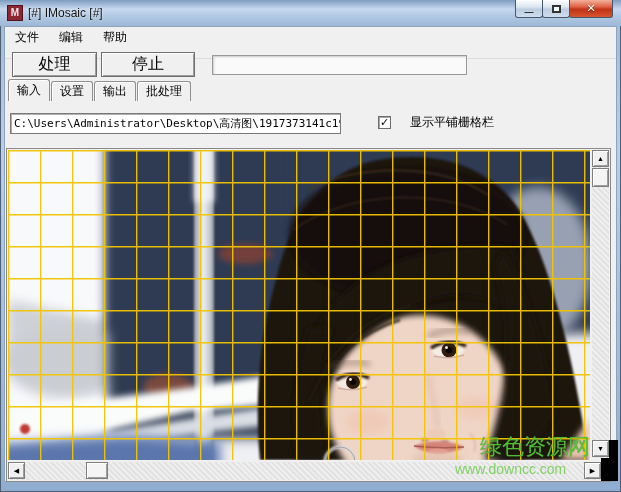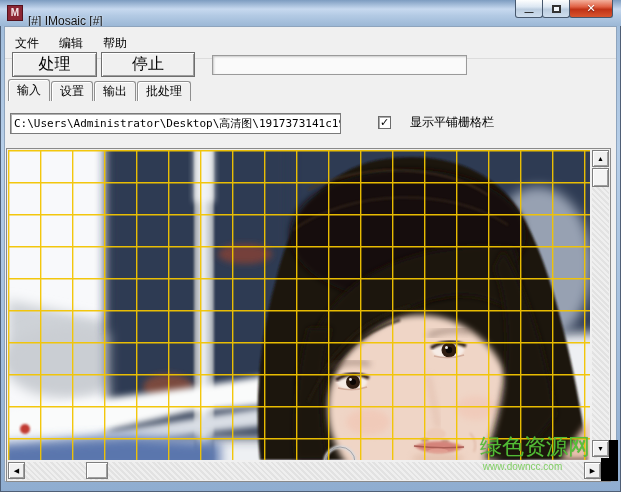--- a/index.html
+++ b/index.html
@@ -10,36 +10,36 @@
     background:linear-gradient(#9db9d8,#b7cfe9 30%,#a3bedd 70%,#8fadd0);
     box-shadow:inset 0 0 0 1px #4f5f76;
   }
   
   .titlebar{position:absolute;left:0;top:0;width:621px;height:26px;
     background:linear-gradient(#7d9cc0,#c7d9ef 35%,#b3cae4 60%,#9cb8d6);}
   .app-icon{position:absolute;left:7px;top:5px;width:16px;height:16px;
     background:#8c2633;border:1px solid #55121d;color:#f3e3e5;
     font-size:10px;font-weight:bold;text-align:center;line-height:14px;}
   .title-text{position:absolute;left:28px;top:6px;font-size:12px;color:#111;
-    text-shadow:0 0 2px rgba(255,255,255,.8);white-space:nowrap;margin-top:8px;}
+    text-shadow:0 0 2px rgba(255,255,255,.8);white-space:nowrap;}
   .winbtns{position:absolute;right:8px;top:0;display:flex;}
   .wbtn{height:18px;border:1px solid #47586d;border-top:none;
     border-radius:0 0 3px 3px;display:flex;align-items:center;justify-content:center;
     margin-left:-1px;}
   .wbtn.min,.wbtn.max{width:28px;background:linear-gradient(#fdfefe,#dce7f2 40%,#bccddf 55%,#cfdeee);}
   .wbtn.close{width:44px;background:linear-gradient(#f3b09c,#e06144 40%,#c03317 55%,#d8552f);}
   .glyph-min{font-size:9px;font-weight:bold;color:#222;margin-top:6px;}
   .glyph-max{width:9px;height:8px;border:2px solid #333;background:#f4f8fb;}
   .glyph-close{font-size:11px;font-weight:bold;color:#fff;text-shadow:0 1px 1px #70170a;}
   
   .client{position:absolute;left:4px;top:26px;width:613px;height:456px;
     background:#f0f0f0;border:1px solid #8ea4bd;}
   
   .menubar{position:absolute;left:5px;top:27px;width:611px;height:32px;
-    display:flex;align-items:center;border-bottom:1px solid #dcdcdc;background:#f0f0f0;}
+    display:flex;align-items:flex-start;border-bottom:1px solid #dcdcdc;background:#f0f0f0;}
   .menu-item{padding:0 10px;font-size:12px;color:#000;line-height:20px;}
   
   .btn3d{position:absolute;background:#f0f0f0;border:1px solid #6e6e6e;
     box-shadow:inset 1px 1px 0 #ffffff,inset -1px -1px 0 #9e9e9e;
     font-size:16px;color:#000;display:flex;align-items:center;justify-content:center;
     font-family:inherit;}
   .btn-process{left:12px;top:52px;width:85px;height:25px;}
   .btn-stop{left:101px;top:52px;width:94px;height:25px;}
   .progress{position:absolute;left:212px;top:55px;width:255px;height:20px;
     background:#fafafa;border:1px solid #9a9a9a;
@@ -63,21 +63,21 @@
   .chk-label{margin-left:19px;font-size:12px;color:#000;}
   
   .viewport-border{position:absolute;left:6px;top:148px;width:605px;height:334px;
     border:1px solid #8a8a8a;background:#f0f0f0;}
   .canvas{position:absolute;left:8px;top:150px;width:582px;height:310px;overflow:hidden;z-index:1;background:#dfe2e6;}
   .canvas svg{position:absolute;left:0;top:0;}
   .wm1{position:absolute;left:462px;top:432px;width:128px;height:26px;z-index:2;
     text-align:right;font-size:22px;font-weight:normal;letter-spacing:0;
     color:rgba(86,195,58,.92);text-shadow:0 0 1px rgba(40,120,20,.6);white-space:nowrap;}
   .wm2{position:absolute;left:455px;top:461px;width:135px;height:18px;z-index:5;
-    text-align:center;font-size:10px;color:rgba(120,205,90,.92);white-space:nowrap;}
+    text-align:left;font-size:14px;color:rgba(120,205,90,.92);white-space:nowrap;}
   
   .sbtn{position:absolute;background:#f0f0f0;border:1px solid #7e7e7e;
     box-shadow:inset 1px 1px 0 #fff,inset -1px -1px 0 #9e9e9e;
     display:flex;align-items:center;justify-content:center;
     font-size:7px;color:#000;line-height:1;}
   .vscroll{position:absolute;left:592px;top:150px;width:17px;height:308px;
     background:repeating-linear-gradient(45deg,#efefef 0 2px,#e2e2e2 2px 4px);z-index:4;}
   .vs-up{left:0;top:0;width:17px;height:17px;}
   .vs-thumb{position:absolute;left:0;top:18px;width:17px;height:19px;background:#f4f4f4;
     border:1px solid #7e7e7e;box-shadow:inset 1px 1px 0 #fff,inset -1px -1px 0 #9e9e9e;}

